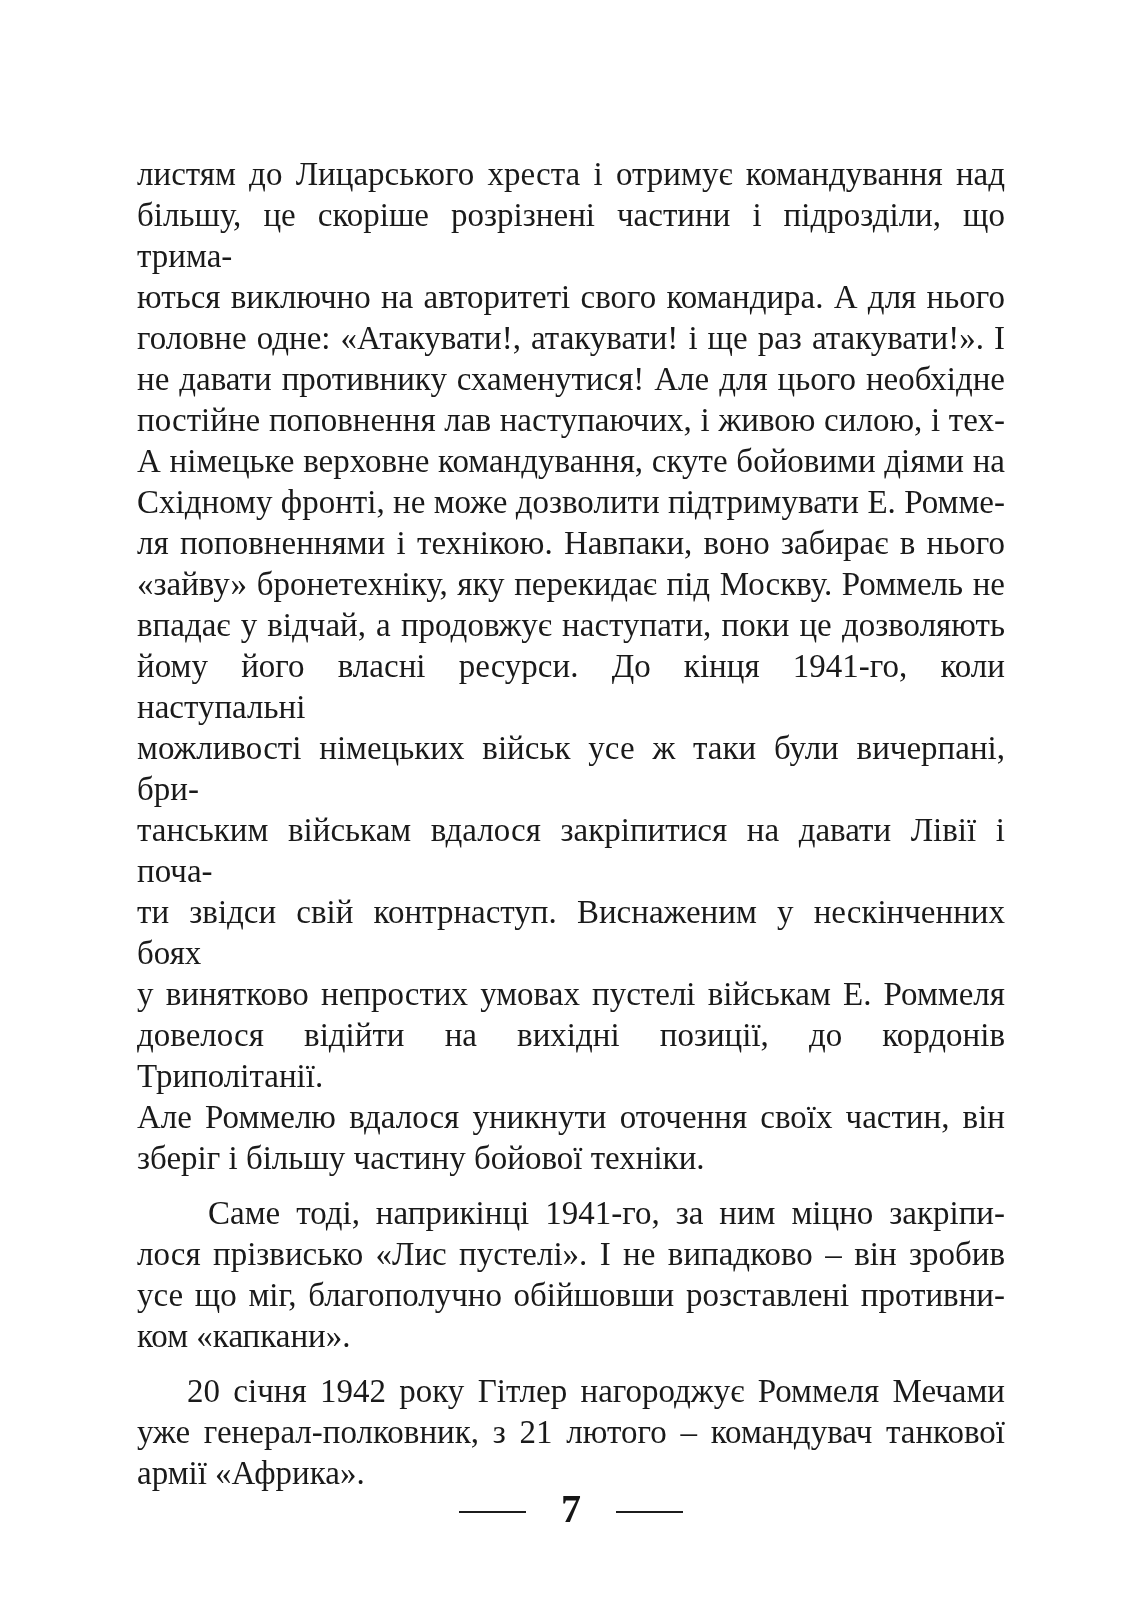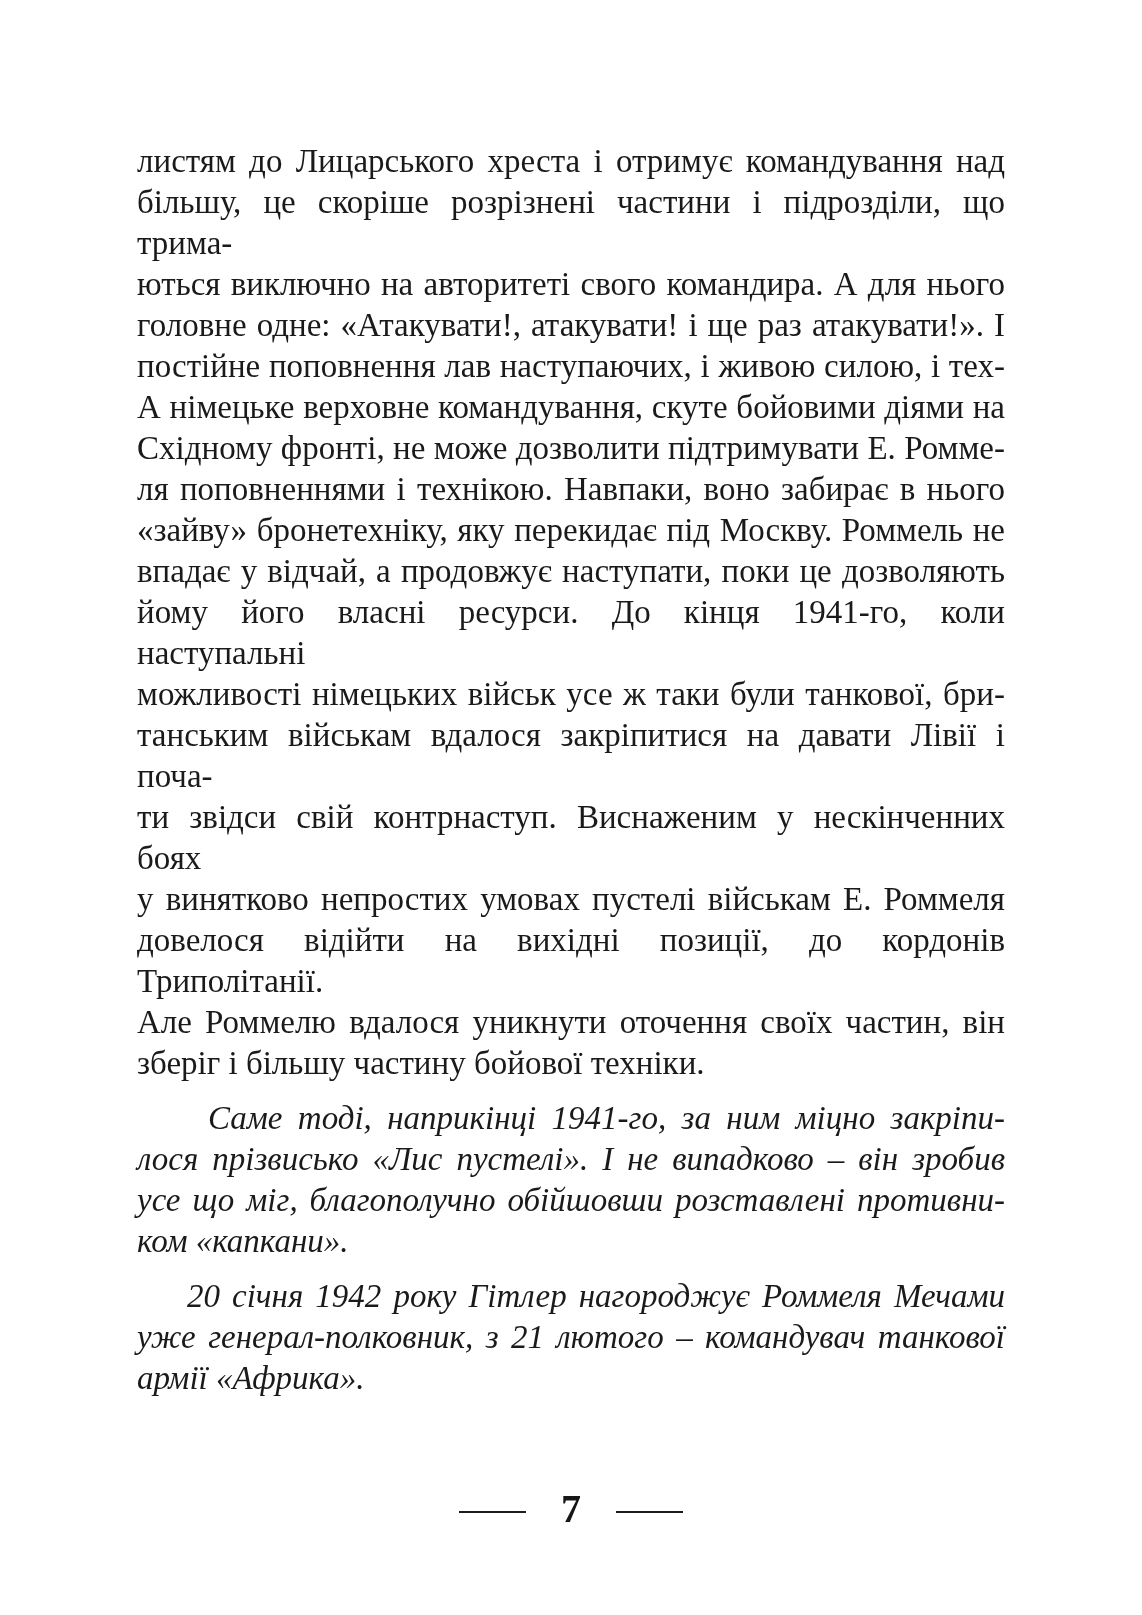--- a/index.html
+++ b/index.html
@@ -14,28 +14,28 @@
   }
   .page {
     position: absolute;
     inset: 0;
     background: #ffffff;
     color: #1a1a1a;
   }
   .text-block {
     position: absolute;
     left: 137px;
-    top: 141px;
+    top: 154px;
     width: 868px;
     font-size: 33px;
     line-height: 41px;
     color: #1a1a1a;
   }
   .para { margin: 0; }
-  .para + .para { margin-top: 14px; font-style: italic; }
+  .para + .para { margin-top: 14px; }
   .line {
     text-align: justify;
     text-align-last: justify;
     white-space: normal;
   }
   .line.last { text-align-last: left; }
   .para.indented .line.first { text-indent: 71px; }
   .para.indented:nth-of-type(3) .line.first { text-indent: 50px; }
 
   .page-footer {
@@ -68,28 +68,29 @@
 
 <div class="page">
 
   <main class="text-block">
 
   <div class="para">
         <div class="line first">листям до Лицарського хреста і отримує командування над</div>
         <div class="line">більшу, це скоріше розрізнені частини і підрозділи, що трима-</div>
         <div class="line">ються виключно на авторитеті свого командира. А для нього</div>
         <div class="line">головне одне: «Атакувати!, атакувати! і ще раз атакувати!». І</div>
+        <div class="line">не давати противнику схаменутися! Але для цього необхідне</div>
         <div class="line">постійне поповнення лав наступаючих, і живою силою, і тех-</div>
         <div class="line">А німецьке верховне командування, скуте бойовими діями на</div>
         <div class="line">Східному фронті, не може дозволити підтримувати Е. Ромме-</div>
         <div class="line">ля поповненнями і технікою. Навпаки, воно забирає в нього</div>
         <div class="line">«зайву» бронетехніку, яку перекидає під Москву. Роммель не</div>
         <div class="line">впадає у відчай, а продовжує наступати, поки це дозволяють</div>
         <div class="line">йому його власні ресурси. До кінця 1941-го, коли наступальні</div>
-        <div class="line">можливості німецьких військ усе ж таки були танкової, бри-</div>
+        <div class="line">можливості німецьких військ усе ж таки були вичерпані, бри-</div>
         <div class="line">танським військам вдалося закріпитися на давати Лівії і поча-</div>
         <div class="line">ти звідси свій контрнаступ. Виснаженим у нескінченних боях</div>
         <div class="line">у винятково непростих умовах пустелі військам Е. Роммеля</div>
         <div class="line">довелося відійти на вихідні позиції, до кордонів Триполітанії.</div>
         <div class="line">Але Роммелю вдалося уникнути оточення своїх частин, він</div>
         <div class="line last">зберіг і більшу частину бойової техніки.</div>
       </div>
       <div class="para indented">
         <div class="line first">Саме тоді, наприкінці 1941-го, за ним міцно закріпи-</div>
         <div class="line">лося прізвисько «Лис пустелі». І не випадково – він зробив</div>

